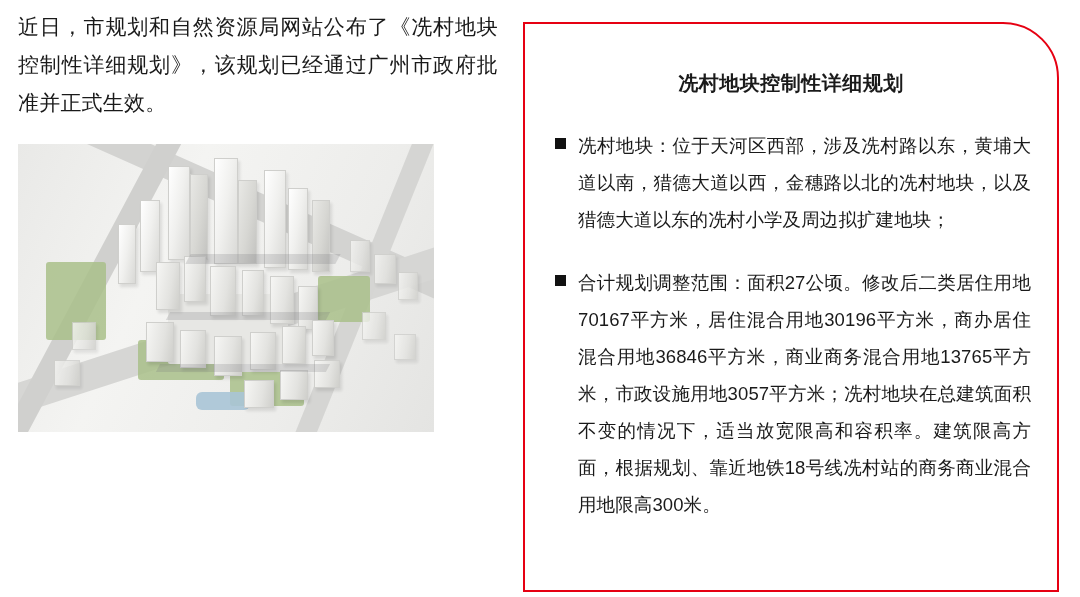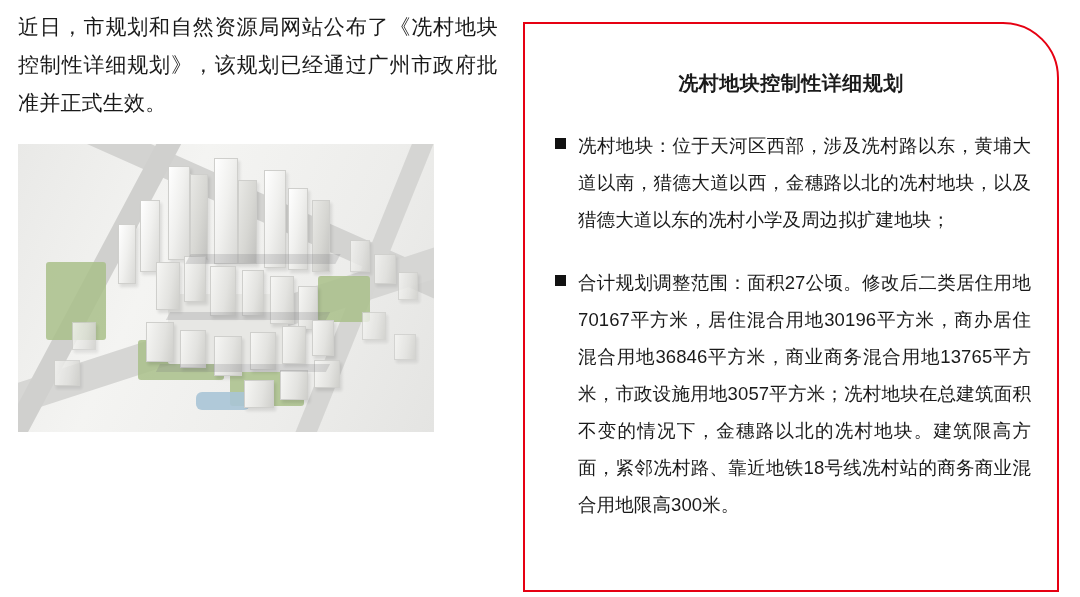--- a/index.html
+++ b/index.html
@@ -228,18 +228,18 @@
   <div class="right-panel">
     <div class="panel-title">冼村地块控制性详细规划</div>
 
     <div class="bullets">
       <div class="bullet-row">
         <span class="bullet-mark"></span>
         <span class="bullet-text">冼村地块：位于天河区西部，涉及冼村路以东，黄埔大道以南，猎德大道以西，金穗路以北的冼村地块，以及猎德大道以东的冼村小学及周边拟扩建地块；</span>
       </div>
       <div class="bullet-row">
         <span class="bullet-mark"></span>
-        <span class="bullet-text">合计规划调整范围：面积27公顷。修改后二类居住用地70167平方米，居住混合用地30196平方米，商办居住混合用地36846平方米，商业商务混合用地13765平方米，市政设施用地3057平方米；冼村地块在总建筑面积不变的情况下，金穗路以北的冼村地块。建筑限高方面，紧邻冼村路、靠近地铁18号线冼村站的商务商业混合用地限高300米。</span>
+        <span class="bullet-text">合计规划调整范围：面积27公顷。修改后二类居住用地70167平方米，居住混合用地30196平方米，商办居住混合用地36846平方米，商业商务混合用地13765平方米，市政设施用地3057平方米；冼村地块在总建筑面积不变的情况下，适当放宽限高和容积率。建筑限高方面，根据规划、靠近地铁18号线冼村站的商务商业混合用地限高300米。</span>
       </div>
     </div>
   </div>
 
 </div>
 
 </body></html>

